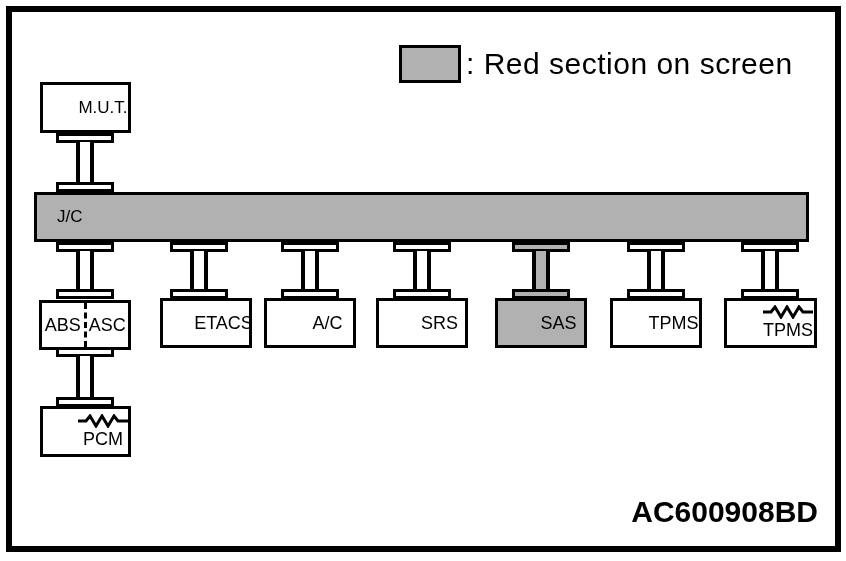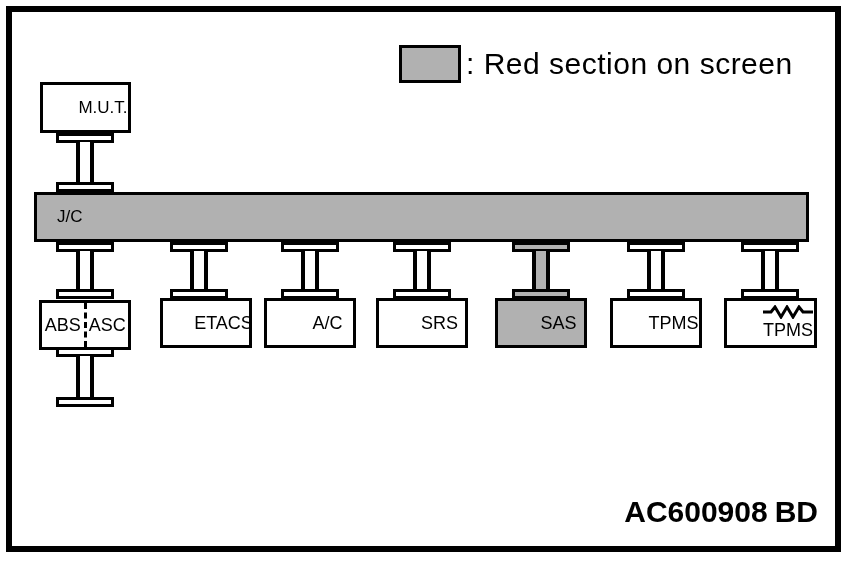--- a/index.html
+++ b/index.html
@@ -29,21 +29,21 @@
   
   .split { padding: 0; }
   .split .half { flex: 1; text-align: center; font-size: 18px; }
   .divider { align-self: stretch; width: 0; border-left: 3px dashed var(--line); }
 
   
   .res-node { flex-direction: column; gap: 1px; }
   .res-node svg { display: block; }
 
   .footer-code { position: absolute; right: 28px; top: 495px; font-size: 30px; font-weight: bold; white-space: nowrap; }
-  .footer-code .suffix { margin-left: 7px; }
+  .footer-code .suffix { margin-left: 0; }
 </style>
 </head>
 <body>
 
 <div class="stage">
 
   <div class="frame"></div>
 
   <div class="legend-swatch gray"></div>
   <div class="legend-label">: Red section on screen</div>
@@ -117,18 +117,24 @@
     <svg width="52" height="14" viewBox="0 0 52 14">
       <path d="M1 7 H9 L13 2 L19 12 L25 2 L31 12 L37 2 L41 7 H51" fill="none" stroke="#000" stroke-width="3"></path>
     </svg>
     <span>TPMS</span>
   </div>
 
   <div class="plate" style="left:56px; top:347px;"></div>
   <div class="stem" style="left:76px; top:356px; height:42px;"></div>
   <div class="plate" style="left:56px; top:397px;"></div>
 
+  <div class="node res-node" style="left:40px; top:406px; width:91px; height:51px;">
+    <svg width="52" height="14" viewBox="0 0 52 14">
+      <path d="M1 7 H9 L13 2 L19 12 L25 2 L31 12 L37 2 L41 7 H51" fill="none" stroke="#000" stroke-width="3"></path>
+    </svg>
+    <span>PCM</span>
+  </div>
 
   <div class="footer-code">
     <span>AC600908</span><span class="suffix">BD</span>
   </div>
 
 </div>
 
 </body></html>

